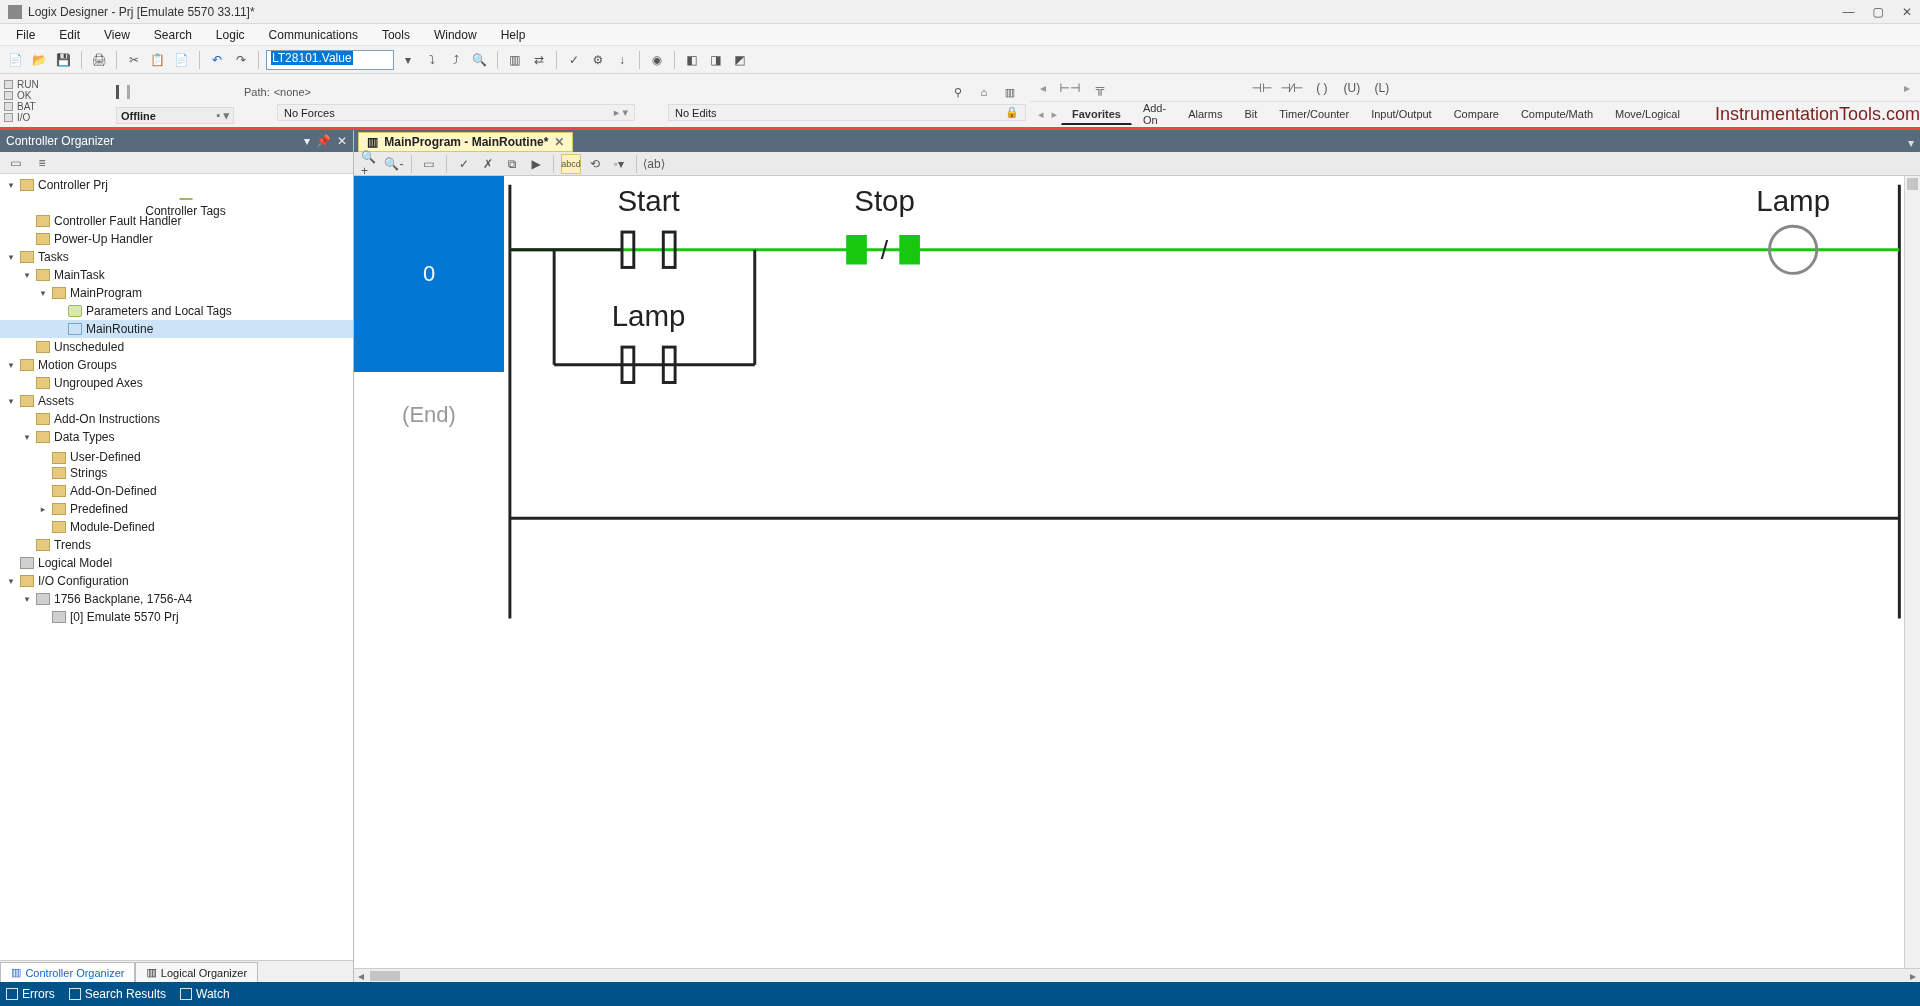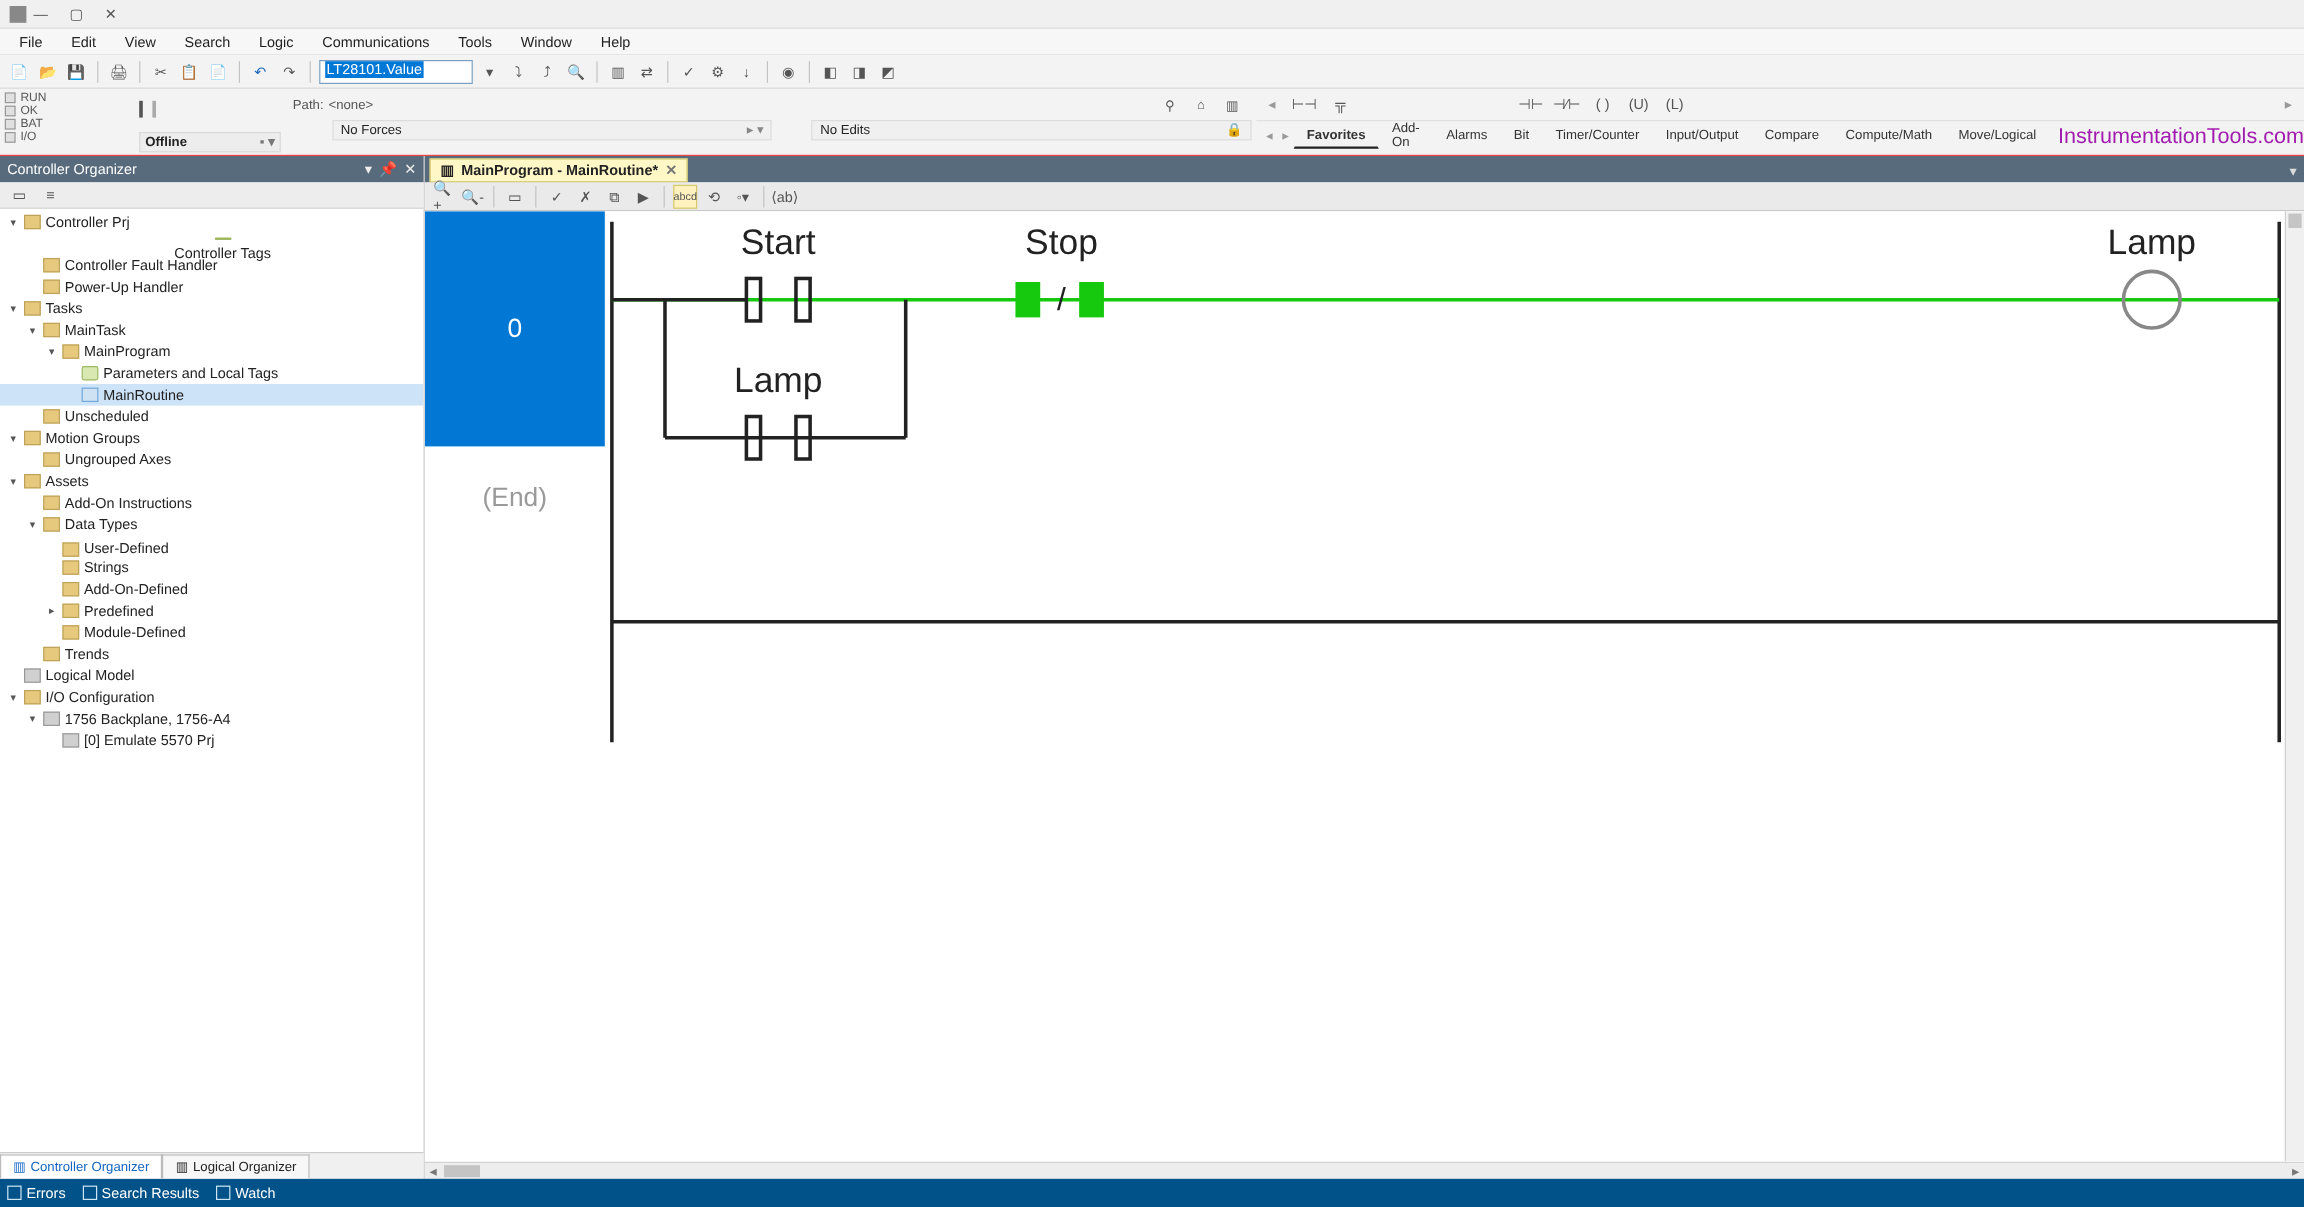--- a/index.html
+++ b/index.html
@@ -12,41 +12,41 @@
 
 .menubar { height: 22px; background: #f7f7f7; display: flex; align-items: center; padding: 0 6px; gap: 4px; border-bottom: 1px solid #e5e5e5; font-size: 12px; }
 .menubar .mitem { padding: 2px 10px; cursor: pointer; color: #222; }
 
 .toolbar { height: 28px; background: #f3f3f3; display: flex; align-items: center; padding: 0 6px; gap: 4px; border-bottom: 1px solid #d5d5d5; }
 .tbtn { width: 20px; height: 20px; display: flex; align-items: center; justify-content: center; cursor: pointer; color: #555; border: 1px solid transparent; }
 .sep { width: 1px; height: 18px; background: #c4c4c4; margin: 0 3px; }
 .tag-input { width: 128px; height: 20px; border: 1px solid #7a9ebd; background: #fff; padding: 0 4px; font-size: 12px; }
 .tag-sel { background: #0078d7; color: white; padding: 0 1px; }
 
-.second-row { height: 56px; background: #f3f3f3; display: flex; border-bottom: 1px solid #ef4444; }
+.second-row { height: 56px; background: #f3f3f3; display: flex; border-bottom: 3px solid #ef4444; align-items: center; }
 .status-block { width: 110px; display: flex; flex-direction: column; padding: 2px 4px; font-size: 10px; color: #555; gap: 0px; }
 .status-line { display: flex; align-items: center; gap: 4px; }
 .status-sq { width: 9px; height: 9px; border: 1px solid #999; background: #e0e0e0; }
 .mode-block { width: 130px; padding: 2px 6px; display: flex; flex-direction: column; justify-content: space-between; }
 .mode-top { height: 30px; display: flex; align-items: center; gap: 8px; }
 .thumb-bar { width: 3px; height: 14px; background: #555; }
 .mode-bottom { display: flex; align-items: center; justify-content: space-between; font-size: 11px; font-weight: bold; background: #ededed; border: 1px solid #d9d9d9; padding: 1px 4px; }
 .path-block { flex: 1; display: flex; flex-direction: column; padding: 2px 4px; font-size: 11px; }
 .path-row { display: flex; align-items: center; gap: 4px; height: 24px; }
 .net-icons { margin-left: auto; display: flex; gap: 6px; padding-right: 6px; }
 .dropdowns { display: flex; gap: 0; }
 .dd { flex: 1; display: flex; align-items: center; font-size: 11px; border: 1px solid #dcdcdc; padding: 1px 6px; justify-content: space-between; background: #f0f0f0; margin-left: 33px; }
 
 .inst-strip { flex: 1; display: flex; flex-direction: column; }
 .inst-icons { height: 26px; display: flex; align-items: center; padding: 0 6px; gap: 10px; }
 .arrow { color: #999; cursor: pointer; padding: 0 4px; }
 .inst-tabs { height: 26px; display: flex; align-items: center; font-size: 11px; color: #333; padding-left: 4px; background: #f3f3f3; border-top: 1px solid #e0e0e0; }
 .inst-tab { padding: 3px 10px; cursor: pointer; border: 1px solid transparent; border-bottom: 2px solid transparent; }
 .inst-tab.active { font-weight: bold; border-bottom: 2px solid #222; }
-.watermark { margin-left: 7px; color: #a21caf; font-size: 18px; cursor: default; }
+.watermark { margin-left: 24px; color: #7f1d1d; font-size: 18px; cursor: default; }
 
 .main-area { display: flex; height: calc(100vh - 24px - 22px - 28px - 56px - 24px); }
 .org-panel { width: 354px; display: flex; flex-direction: column; border-right: 1px solid #bbb; background: #fff; }
 .org-header { height: 22px; background: #586b7c; color: #fff; display: flex; align-items: center; padding: 0 6px; font-size: 12px; justify-content: space-between; }
 .org-h-icons { display: flex; gap: 6px; color: #eee; }
 .org-sub { height: 22px; background: #ededed; display: flex; align-items: center; padding: 0 6px; gap: 6px; border-bottom: 1px solid #d5d5d5; }
 
 .tree { flex: 1; overflow: auto; padding: 2px 0; }
 .tnode { display: flex; align-items: center; gap: 4px; height: 18px; padding: 0 4px 0 0; cursor: pointer; font-size: 12px; color: #222; }
 .tnode.sel { background: #cde3f8; }
@@ -78,20 +78,21 @@
 
 .status-bar { height: 24px; background: #005288; color: #fff; display: flex; align-items: center; padding: 0 6px; gap: 14px; font-size: 12px; }
 .sb-item { display: flex; align-items: center; gap: 4px; cursor: pointer; }
 .sb-icon { width: 12px; height: 12px; border: 1px solid #cde6f7; }
 </style>
 </head>
 <body>
 
 <div class="titlebar">
   <div class="title-icon"></div>
+  <div class="title-text">Logix Designer - Prj [Emulate 5570 33.11]*</div>
   <div class="win-controls">
     <span class="win-btn">—</span>
     <span class="win-btn">▢</span>
     <span class="win-btn">✕</span>
   </div>
 </div>
 
 <div class="menubar" id="menubar">
     <span class="mitem">File</span>
     <span class="mitem">Edit</span>

